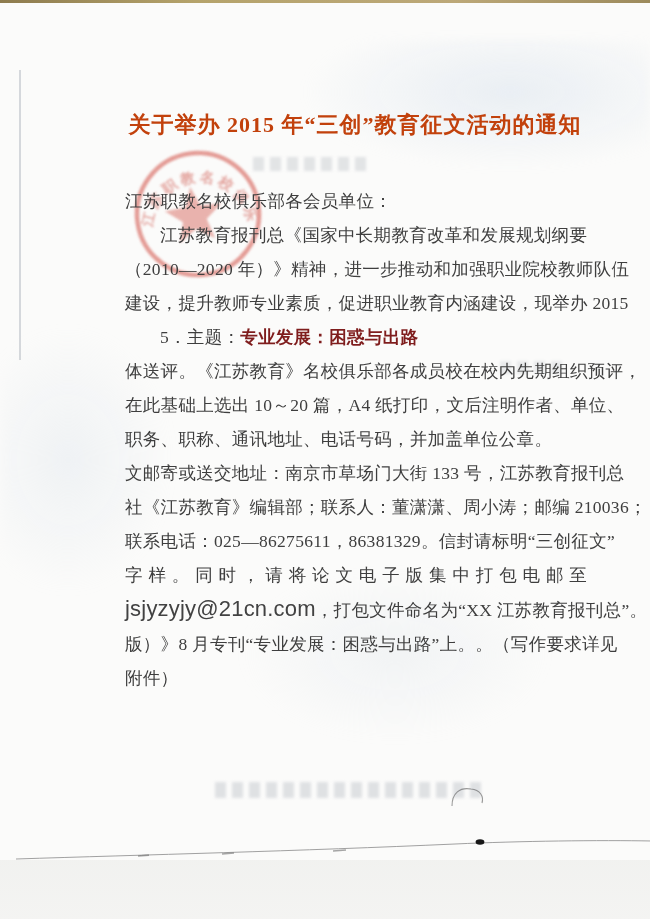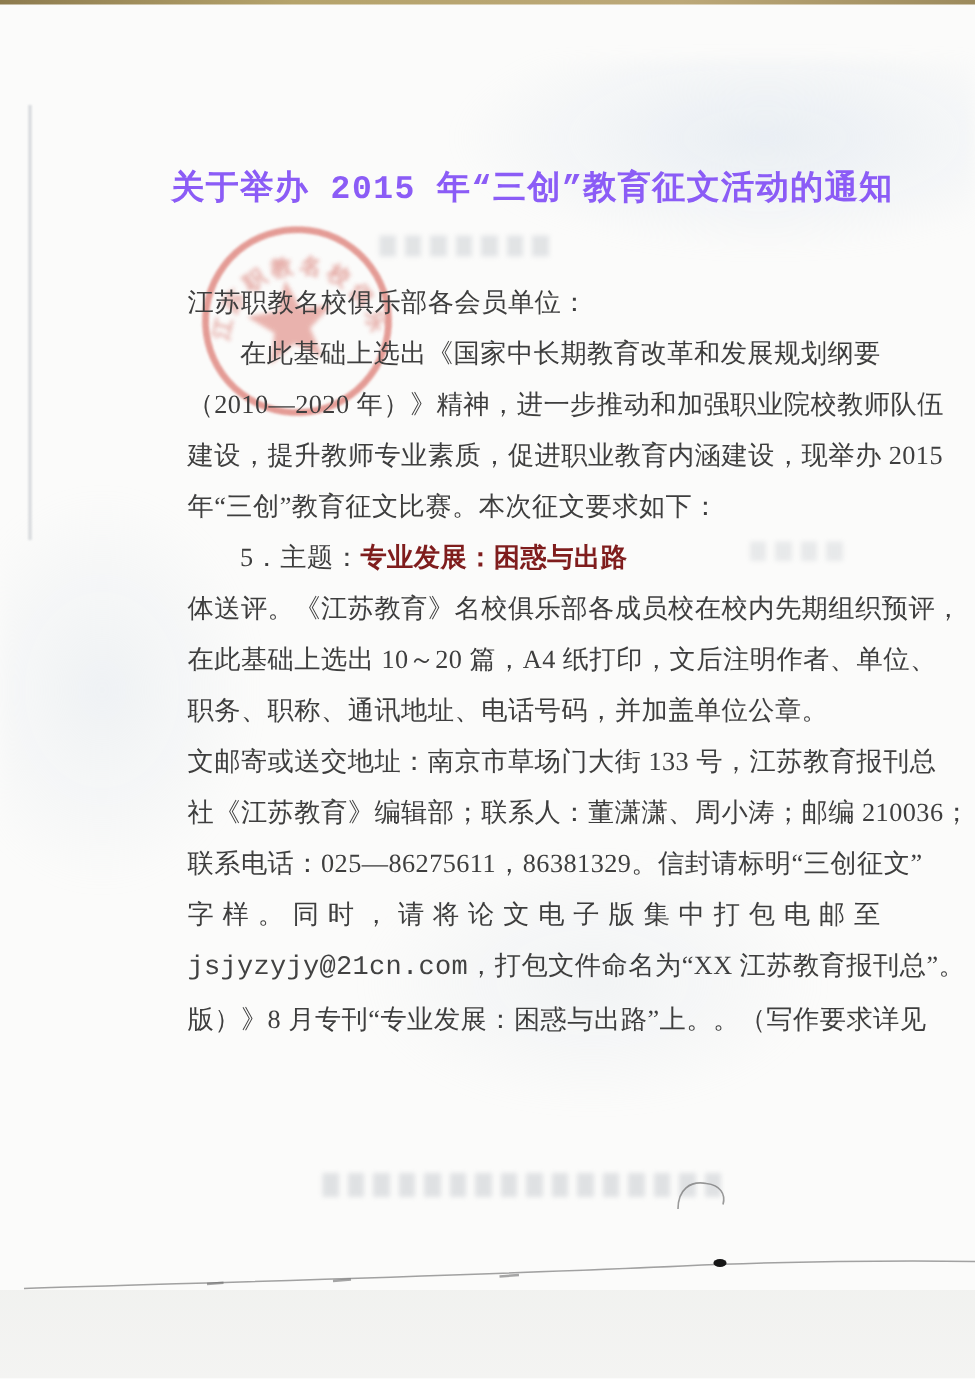--- a/index.html
+++ b/index.html
@@ -16,34 +16,34 @@
   .shade1{left:300px;top:40px;width:350px;height:130px;
     background:radial-gradient(ellipse at 60% 40%, rgba(219,228,238,.55), transparent 70%);filter:blur(5px);}
   .shade2{left:0;top:330px;width:170px;height:260px;
     background:radial-gradient(ellipse at 40% 50%, rgba(222,229,236,.4), transparent 72%);filter:blur(6px);}
   .shade3{left:240px;top:570px;width:310px;height:170px;
     background:radial-gradient(ellipse at 50% 50%, rgba(224,230,236,.35), transparent 70%);filter:blur(6px);}
   .shade4{left:0;top:860px;width:650px;height:59px;
     background:linear-gradient(rgba(233,234,231,.55), rgba(240,240,238,.65));}
   .title{
     position:absolute;left:60px;top:110px;width:590px;text-align:center;
-    font-size:22px;font-weight:bold;color:#8b5cf6;letter-spacing:1px;
-    font-family:Liberation Mono, monospace;white-space:nowrap;
+    font-size:22px;font-weight:bold;color:#c2410c;letter-spacing:1px;
+    font-family:Liberation Serif, serif;white-space:nowrap;
   }
   .body-text{
     position:absolute;left:125px;top:184px;width:462px;
     font-size:17.5px;line-height:34px;color:#3e3e3e;letter-spacing:.3px;
   }
   .line{white-space:nowrap;}
   .indent{text-indent:35px;}
   .justify{white-space:normal;text-align:justify;text-align-last:justify;letter-spacing:.2px;}
   .topic-bold{font-weight:bold;color:#7f1d1d;}
   .email{
-    font-family:Liberation Mono, monospace;
-    font-size:18px;color:#424242;letter-spacing:.2px;
+    font-family:Liberation Sans, sans-serif;
+    font-size:22px;color:#424242;letter-spacing:.2px;
   }
   .seal{position:absolute;left:128px;top:144px;pointer-events:none;}
   .ghost{position:absolute;pointer-events:none;
     background:repeating-linear-gradient(90deg, rgba(125,135,148,.4) 0 11px, rgba(125,135,148,0) 11px 17px);
     filter:blur(1.7px);opacity:.5;}
   .ghost-a{left:253px;top:157px;width:115px;height:14px;}
   .ghost-b{left:500px;top:361px;width:64px;height:13px;opacity:.38;}
   .ghost-c{left:215px;top:782px;width:268px;height:16px;opacity:.55;}
   .overlay-svg{position:absolute;left:0;top:0;pointer-events:none;}
 </style>
@@ -80,39 +80,39 @@
     </g>
   </svg>
 
   <div class="ghost ghost-a"></div>
   <div class="ghost ghost-b"></div>
   <div class="ghost ghost-c"></div>
 
   <div class="body-text">
     <div class="line">江苏职教名校俱乐部各会员单位：</div>
 
-    <div class="line indent">在此基础上选出《国家中长期教育改革和发展规划纲要</div>
+    <div class="line indent">江苏教育报刊总《国家中长期教育改革和发展规划纲要</div>
     <div class="line">（2010—2020 年）》精神，进一步推动和加强职业院校教师队伍</div>
     <div class="line">建设，提升教师专业素质，促进职业教育内涵建设，现举办 2015</div>
-    <div class="line">年“三创”教育征文比赛。本次征文要求如下：</div>
 
     <div class="line indent"><span>5．主题：</span><span class="topic-bold">专业发展：困惑与出路</span></div>
 
     <div class="line">体送评。《江苏教育》名校俱乐部各成员校在校内先期组织预评，</div>
     <div class="line">在此基础上选出 10～20 篇，A4 纸打印，文后注明作者、单位、</div>
     <div class="line">职务、职称、通讯地址、电话号码，并加盖单位公章。</div>
 
     <div class="line">文邮寄或送交地址：南京市草场门大街 133 号，江苏教育报刊总</div>
     <div class="line">社《江苏教育》编辑部；联系人：董潇潇、周小涛；邮编 210036；</div>
     <div class="line">联系电话：025—86275611，86381329。信封请标明“三创征文”</div>
     <div class="line justify">字样。同时，请将论文电子版集中打包电邮至</div>
 
     <div class="line"><span class="email">jsjyzyjy@21cn.com</span><span>，打包文件命名为“XX 江苏教育报刊总”。</span></div>
 
     <div class="line">版）》8 月专刊“专业发展：困惑与出路”上。。（写作要求详见</div>
+    <div class="line">附件）</div>
   </div>
 
   <svg class="overlay-svg" width="650" height="919" viewBox="0 0 650 919">
     <path d="M 16 859 C 140 855 300 851 455 844 C 520 841 600 840 652 841" stroke="#909090" stroke-width="1" fill="none" opacity="0.85"></path>
     <path d="M 138 856 l 11 -0.8 M 222 854 l 12 -1 M 333 851 l 13 -1" stroke="#6d6d6d" stroke-width="1.7" fill="none" opacity="0.6"></path>
     <ellipse cx="480" cy="842" rx="4.4" ry="2.7" fill="#161616"></ellipse>
     <path d="M 452 806 C 452 793 460 787 471 789 C 480 790 484 796 482 803" stroke="#5a5a5a" stroke-width="1.1" fill="none" opacity="0.6"></path>
   </svg>
 
 </div>

